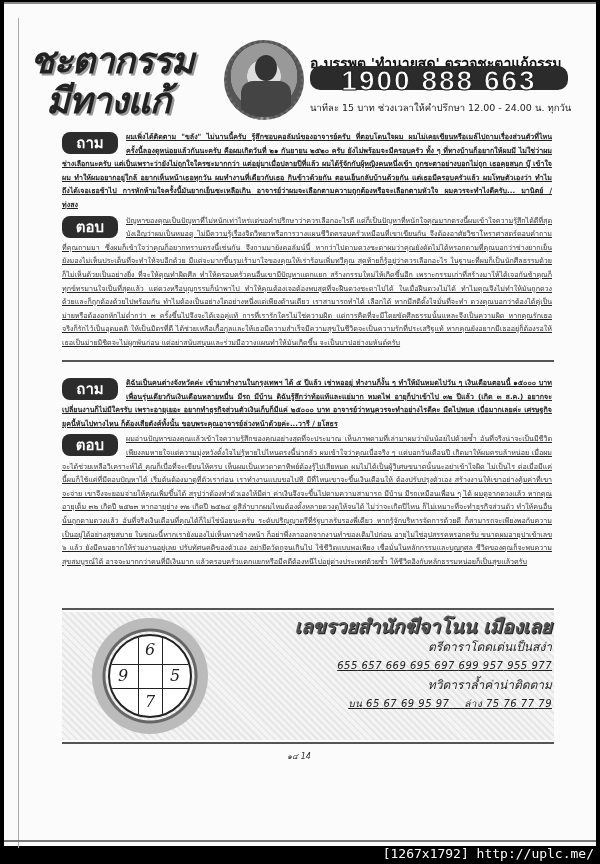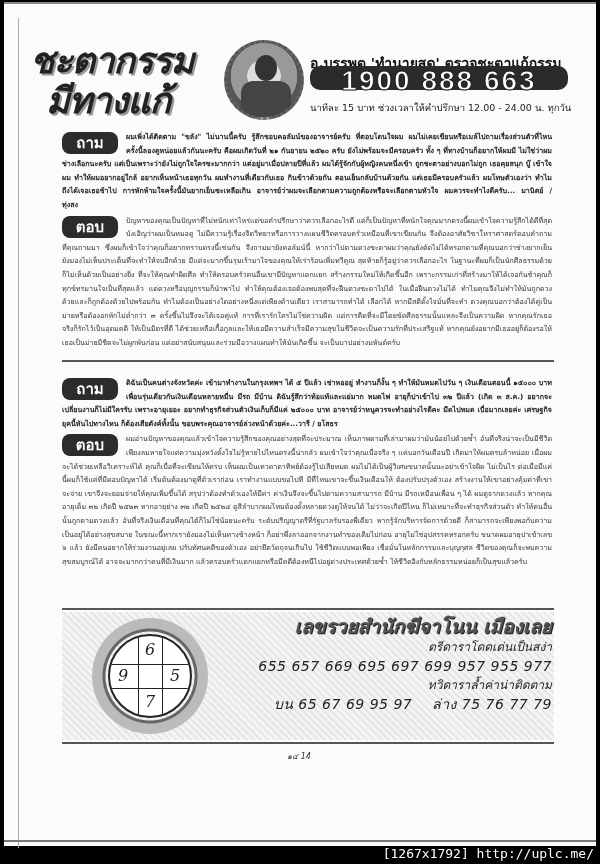--- a/index.html
+++ b/index.html
@@ -43,21 +43,21 @@
   }
 
   
   .qa { position: absolute; left: 58px; width: 490px; color: #222; font-size: 7.1px; line-height: 13.6px; }
   .tag {
     float: left; margin: 2px 8px 2px 0; width: 56px; height: 22px; border-radius: 8px;
     background: #2c2c2c; color: #fff; font-weight: bold; font-size: 15px; line-height: 22px; text-align: center;
   }
   .q-text { font-weight: bold; }
   .a-text { color: #333; }
-  .para { margin: 0 0 2px 0; text-align: justify; }
+  .para { margin: 0 0 2px 0; text-align: justify; text-decoration: underline; }
   .para::after { content: ""; display: block; clear: both; }
   .qa1 { top: 126px; }
   .qa2 { top: 372px; }
   .divider { position: absolute; left: 58px; width: 492px; height: 2px; background: #555; }
   .div1 { top: 356px; }
   .div2 { top: 604px; }
   .div3 { top: 738px; }
 
   
   .lotto { position: absolute; left: 58px; top: 608px; width: 492px; height: 128px;
@@ -70,21 +70,21 @@
   .wheel-inner { position:absolute; left: 16px; top: 16px; width: 84px; height: 84px; border-radius:50%; border: 2px solid #222; box-sizing:border-box; background:#fff; overflow:hidden; }
   .wheel-inner .v1, .wheel-inner .v2 { position:absolute; top:0; width:1px; height:100%; background:#222; }
   .wheel-inner .v1 { left: 28px; } .wheel-inner .v2 { left: 52px; }
   .wheel-inner .h1, .wheel-inner .h2 { position:absolute; left:0; height:1px; width:100%; background:#222; }
   .wheel-inner .h1 { top: 28px; } .wheel-inner .h2 { top: 52px; }
   .wnum { position:absolute; font-family: "DejaVu Serif", serif; font-style: italic; font-size: 16px; color:#222; }
   .wn-top { left: 35px; top: 4px; } .wn-left { left: 8px; top: 30px; } .wn-right { left: 60px; top: 30px; } .wn-bottom { left: 35px; top: 56px; }
   .lotto-text { position: absolute; left: 160px; top: 2px; width: 330px; text-align: right; color: #222; font-family: "DejaVu Sans", sans-serif; font-style: italic; }
   .lotto-title { font-size: 19px; font-weight: bold; color: #555; text-shadow: 1px 1px 0 #222; line-height: 24px; }
   .lotto-sub { font-size: 12px; line-height: 18px; font-family: Liberation Serif, serif; }
-  .lotto-nums { font-size: 14px; line-height: 20px; letter-spacing: 0.5px; }
+  .lotto-nums { font-size: 10px; line-height: 20px; letter-spacing: 0.5px; text-decoration: underline; }
 
   .page-num { position: absolute; left: 283px; top: 746px; font-size: 8px; color: #333; font-style: italic; }
   .bottom-rule { position: absolute; left: 0; top: 836px; width: 592px; height: 2px; background: #777; }
 
   .watermark {
     position: absolute; right: 6px; top: 845px; color: #fff;
     font-family: "DejaVu Sans Mono", monospace; font-size: 13px; line-height: 18px;
   }
 </style>
 </head>

